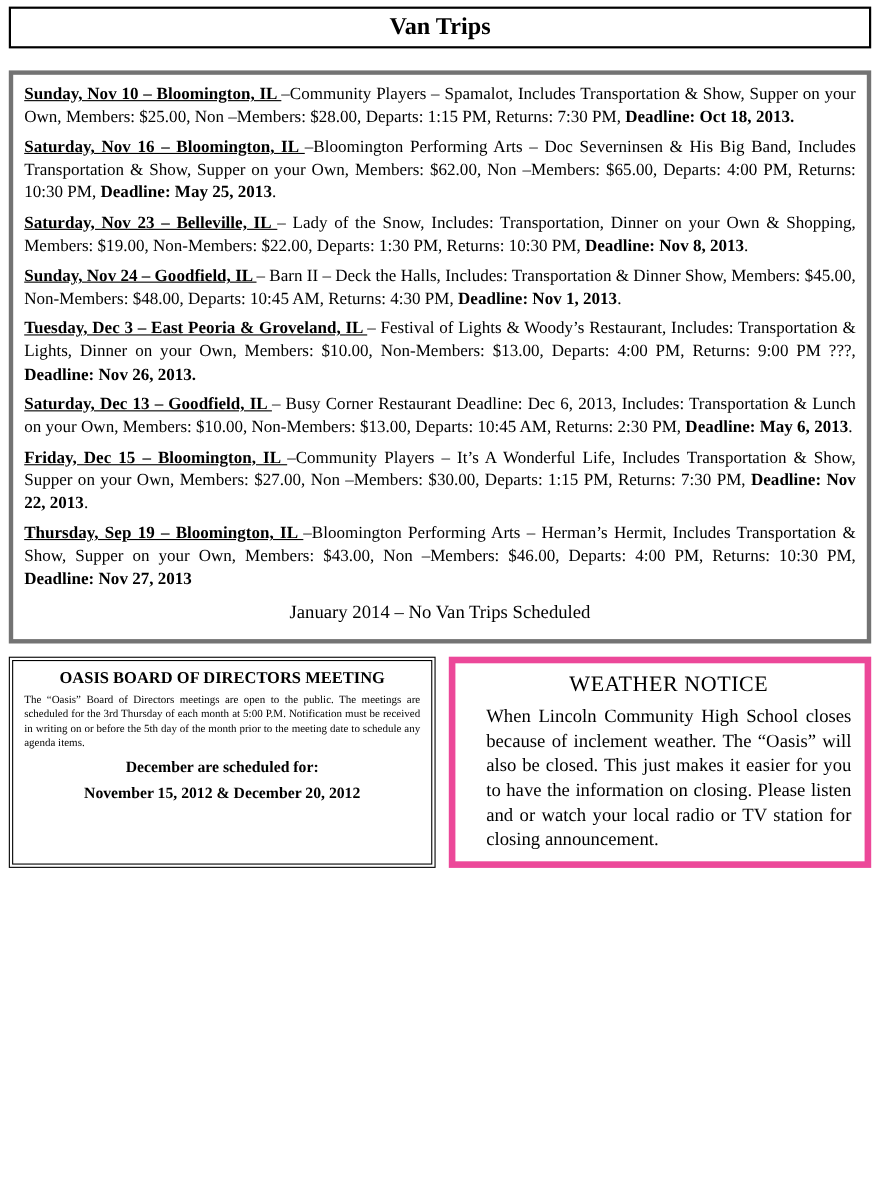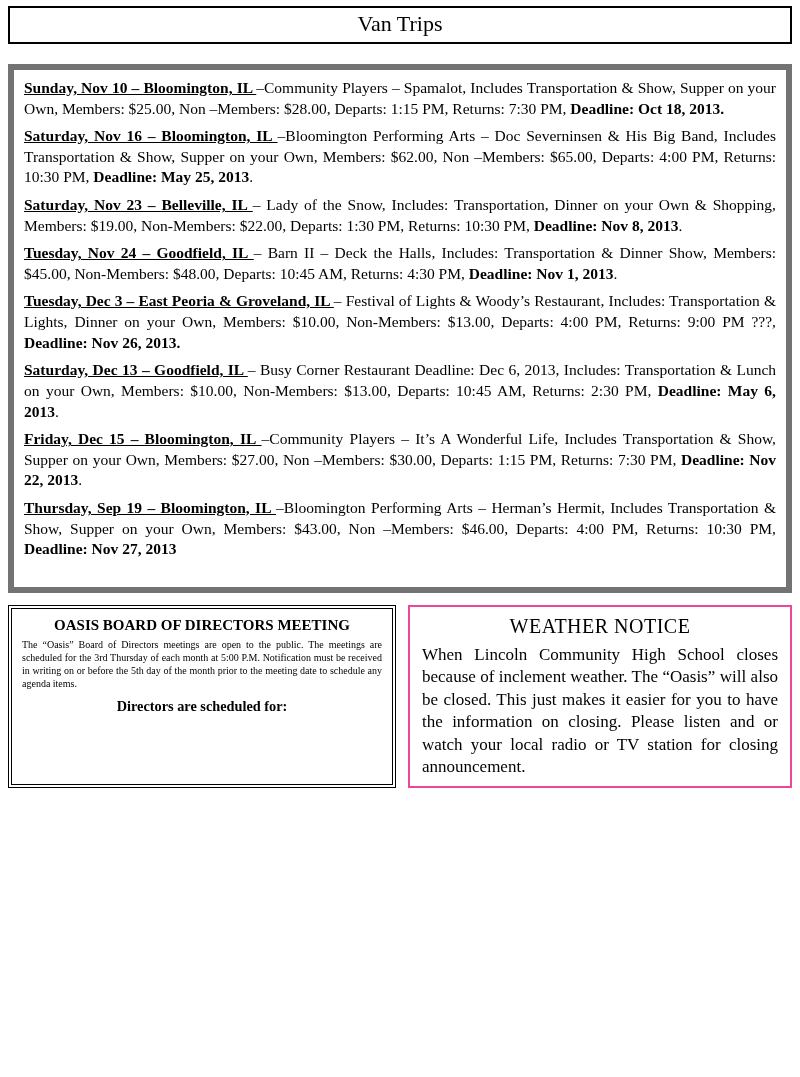--- a/index.html
+++ b/index.html
@@ -9,28 +9,28 @@
     box-sizing: border-box;
     padding: 6px 8px 10px 8px;
     font-family: "Liberation Serif", serif;
     color: #000;
     display: flex;
     flex-direction: column;
   }
   .title-box {
     border: 2px solid #000;
     text-align: center;
-    font-weight: normal;
+    font-weight: bold;
     font-size: 22px;
     padding: 3px 0 5px 0;
   }
   .main-box {
-    border: 6px solid #737373;
+    border: 4px solid #737373;
     margin-top: 20px;
-    padding: 8px 10px 20px 10px;
+    padding: 8px 10px 10px 10px;
   }
   .trip {
     margin: 0 0 7px 0;
     font-size: 15.5px;
     line-height: 1.33;
     text-align: justify;
   }
   .trip .lead {
     font-weight: bold;
     text-decoration: underline;
@@ -67,22 +67,22 @@
   }
   .board-schedule-label, .board-schedule-dates {
     text-align: center;
     font-weight: bold;
     font-size: 14.3px;
     margin: 0 0 6px 0;
   }
   .weather-box {
     flex: 1 1 auto;
     box-sizing: border-box;
-    border: 2px solid #ec4899;
-    padding: 6px 12px 8px 12px;
+    border: 6px solid #ec4899;
+    padding: 6px 12px 8px 28px;
   }
   .weather-title {
     text-align: center;
     font-size: 20px;
     font-weight: normal;
     letter-spacing: 0.5px;
     margin: 2px 0 6px 0;
   }
   .weather-body {
     font-size: 17px;
@@ -110,47 +110,49 @@
 
   <p class="trip">
     <span class="lead">Saturday, Nov 16 – Bloomington, IL </span><span>–Bloomington Performing Arts – Doc Severninsen &amp; His Big Band, Includes Transportation &amp; Show, Supper on your Own, Members: $62.00, Non –Members: $65.00, Departs: 4:00 PM, Returns: 10:30 PM, </span><strong>Deadline: May 25, 2013</strong><span>.</span>
   </p>
 
   <p class="trip">
     <span class="lead">Saturday, Nov 23 – Belleville, IL </span><span>– Lady of the Snow, Includes: Transportation, Dinner on your Own &amp; Shopping, Members: $19.00, Non-Members: $22.00, Departs: 1:30 PM, Returns: 10:30 PM, </span><strong>Deadline: Nov 8, 2013</strong><span>.</span>
   </p>
 
   <p class="trip">
-    <span class="lead">Tuesday, Nov 24 – Goodfield, IL </span><span>– Barn II – Deck the Halls, Includes: Transportation &amp; Dinner Show, Members: $45.00, Non-Members: $48.00, Departs: 10:45 AM, Returns: 4:30 PM, </span><strong>Deadline: Nov 1, 2013</strong><span>.</span>
+    <span class="lead">Sunday, Nov 24 – Goodfield, IL </span><span>– Barn II – Deck the Halls, Includes: Transportation &amp; Dinner Show, Members: $45.00, Non-Members: $48.00, Departs: 10:45 AM, Returns: 4:30 PM, </span><strong>Deadline: Nov 1, 2013</strong><span>.</span>
   </p>
 
   <p class="trip">
     <span class="lead">Tuesday, Dec 3 – East Peoria &amp; Groveland, IL </span><span>– Festival of Lights &amp; Woody’s Restaurant, Includes: Transportation &amp; Lights, Dinner on your Own, Members: $10.00, Non-Members: $13.00, Departs: 4:00 PM, Returns: 9:00 PM ???, </span><strong>Deadline: Nov 26, 2013.</strong><span></span>
   </p>
 
   <p class="trip">
     <span class="lead">Saturday, Dec 13 – Goodfield, IL </span><span>– Busy Corner Restaurant Deadline: Dec 6, 2013, Includes: Transportation &amp; Lunch on your Own, Members: $10.00, Non-Members: $13.00, Departs: 10:45 AM, Returns: 2:30 PM, </span><strong>Deadline: May 6, 2013</strong><span>.</span>
   </p>
 
   <p class="trip">
     <span class="lead">Friday, Dec 15 – Bloomington, IL </span><span>–Community Players – It’s A Wonderful Life, Includes Transportation &amp; Show, Supper on your Own, Members: $27.00, Non –Members: $30.00, Departs: 1:15 PM, Returns: 7:30 PM, </span><strong>Deadline: Nov 22, 2013</strong><span>.</span>
   </p>
 
   <p class="trip">
     <span class="lead">Thursday, Sep 19 – Bloomington, IL </span><span>–Bloomington Performing Arts – Herman’s Hermit, Includes Transportation &amp; Show, Supper on your Own, Members: $43.00, Non –Members: $46.00, Departs: 4:00 PM, Returns: 10:30 PM, </span><strong>Deadline: Nov 27, 2013</strong><span></span>
   </p>
 
+  <p class="no-trips">January 2014 – No Van Trips Scheduled</p>
 </div>
 
 <div class="bottom-row">
 
   <div class="board-box">
     <div class="board-title">OASIS BOARD OF DIRECTORS MEETING</div>
     <p class="board-body">The “Oasis” Board of Directors meetings are open to the public.  The meetings are scheduled for the 3rd Thursday of each month at 5:00 P.M.  Notification must be   received in writing on or before the 5th day of the month prior to the meeting date to  schedule any agenda items.</p>
-    <div class="board-schedule-label">Directors are scheduled for:</div>
+    <div class="board-schedule-label">December are scheduled for:</div>
+    <div class="board-schedule-dates">November 15, 2012 &amp; December 20, 2012</div>
   </div>
 
   <div class="weather-box">
     <div class="weather-title">WEATHER NOTICE</div>
     <p class="weather-body">When Lincoln Community High School closes because of inclement weather.  The “Oasis” will also be closed.  This just makes it easier for you to have the information on closing.  Please listen and or watch your local radio or TV station for    closing announcement.</p>
   </div>
 
 </div>
 
 <div class="page-number">12</div>

